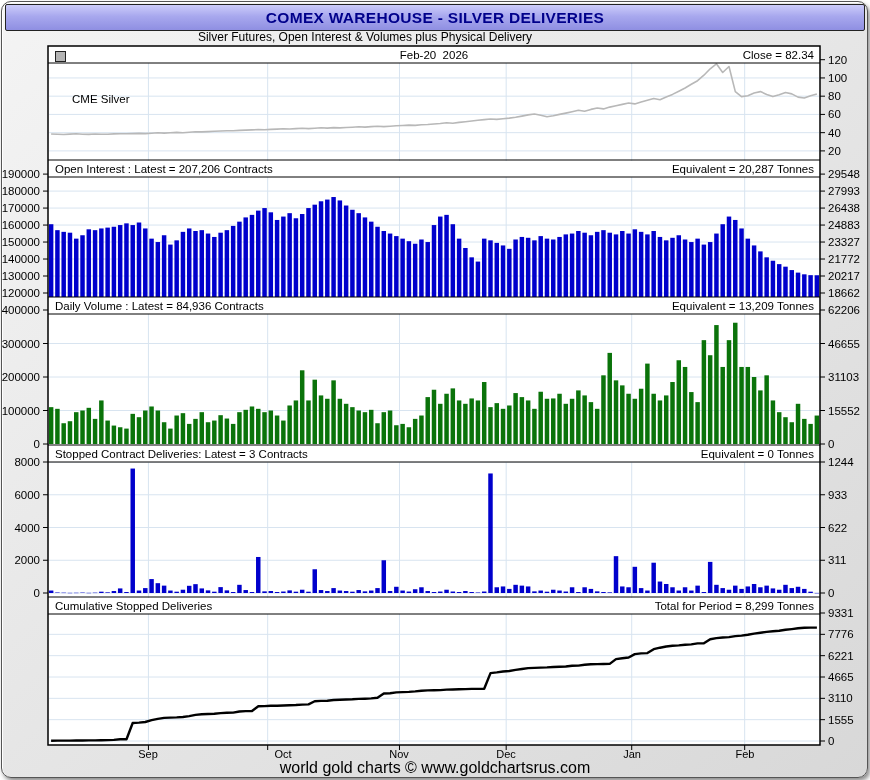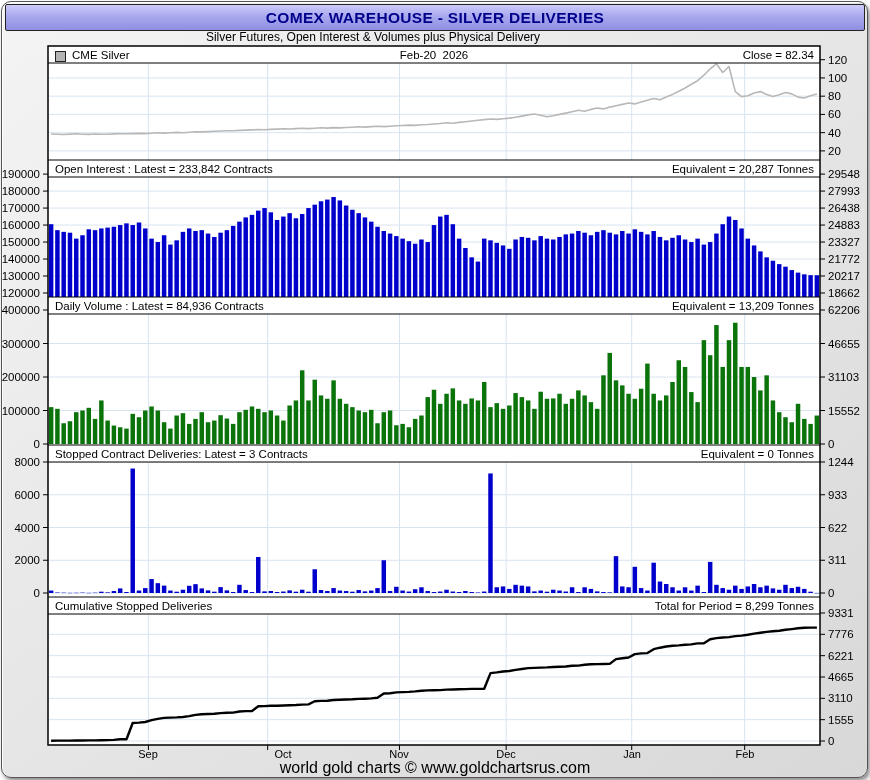--- a/index.html
+++ b/index.html
@@ -3,28 +3,28 @@
 <meta charset="utf-8">
 <style>
   html,body{margin:0;padding:0;background:#fff;font-family:"Liberation Sans",sans-serif;}
   #stage{position:relative;width:870px;height:780px;overflow:hidden;}
   .frame{position:absolute;left:1px;top:1px;width:865px;height:775px;border:1px solid #555;
          border-radius:10px;background:linear-gradient(140deg,#f4f4f4 0%,#e6e6e6 50%,#d8d8d8 100%);
          box-shadow:2px 3px 4px rgba(0,0,0,0.45), inset 1px 1px 0 #ffffff;}
   .title-bar{position:absolute;left:5px;top:4px;width:858px;height:25px;border:1px solid #222;
          border-radius:2px;background:linear-gradient(#ccccfa 0%,#a8a8ee 45%,#8f8fe2 100%);
          text-align:center;line-height:25px;font-weight:bold;font-size:15.5px;color:#00008b;letter-spacing:0.3px;}
-  .subtitle{position:absolute;left:12px;top:30px;width:722px;text-align:center;font-size:12px;color:#000;}
+  .subtitle{position:absolute;left:4px;top:30px;width:722px;text-align:center;font-size:12px;color:#000;}
   svg{position:absolute;left:0;top:0;}
   .hdr{position:absolute;height:15px;line-height:15px;font-size:11.5px;color:#000;white-space:pre;z-index:5;}
   .hdr-left{left:55px;}
   .hdr-right{left:48px;width:766px;text-align:right;}
   .hdr-center{left:48px;width:772px;text-align:center;}
   .legend-box{position:absolute;left:55px;top:51px;width:9px;height:9px;background:#b4b4b4;border:1px solid #222;z-index:5;}
-  .legend-label{left:72px;}
+  .legend-label{left:72px;margin-top:44px;}
   .month{position:absolute;top:748px;transform:translateX(-50%);font-size:11px;color:#000;z-index:5;}
   .footer{position:absolute;left:0;top:759px;width:870px;text-align:center;font-size:16px;color:#000;}
 </style>
 </head>
 <body>
 
 <div id="stage">
   <div class="frame"></div>
 
   <div class="title-bar">COMEX WAREHOUSE - SILVER DELIVERIES</div>
@@ -558,21 +558,21 @@
       <line x1="506.1788617886179" y1="745" x2="506.1788617886179" y2="750" stroke="#000" stroke-width="1"></line>
       <line x1="631.7073170731708" y1="745" x2="631.7073170731708" y2="750" stroke="#000" stroke-width="1"></line>
       <line x1="744.6829268292682" y1="745" x2="744.6829268292682" y2="750" stroke="#000" stroke-width="1"></line>
     </svg>
 
   <div class="legend-box"></div>
   <div class="hdr hdr-left legend-label" style="top:48px">CME Silver</div>
   <div class="hdr hdr-center" style="top:48px">Feb-20  2026</div>
   <div class="hdr hdr-right" style="top:48px">Close = 82.34</div>
 
-  <div class="hdr hdr-left" style="top:162px">Open Interest : Latest = 233,842 Contracts</div>
+  <div class="hdr hdr-left" style="top:162px">Open Interest : Latest = 207,206 Contracts</div>
   <div class="hdr hdr-right" style="top:162px">Equivalent = 20,287 Tonnes</div>
 
   <div class="hdr hdr-left" style="top:299px">Daily Volume : Latest = 84,936 Contracts</div>
   <div class="hdr hdr-right" style="top:299px">Equivalent = 13,209 Tonnes</div>
 
   <div class="hdr hdr-left" style="top:447px">Stopped Contract Deliveries: Latest = 3 Contracts</div>
   <div class="hdr hdr-right" style="top:447px">Equivalent = 0 Tonnes</div>
 
   <div class="hdr hdr-left" style="top:599px">Cumulative Stopped Deliveries</div>
   <div class="hdr hdr-right" style="top:599px">Total for Period = 8,299 Tonnes</div>

